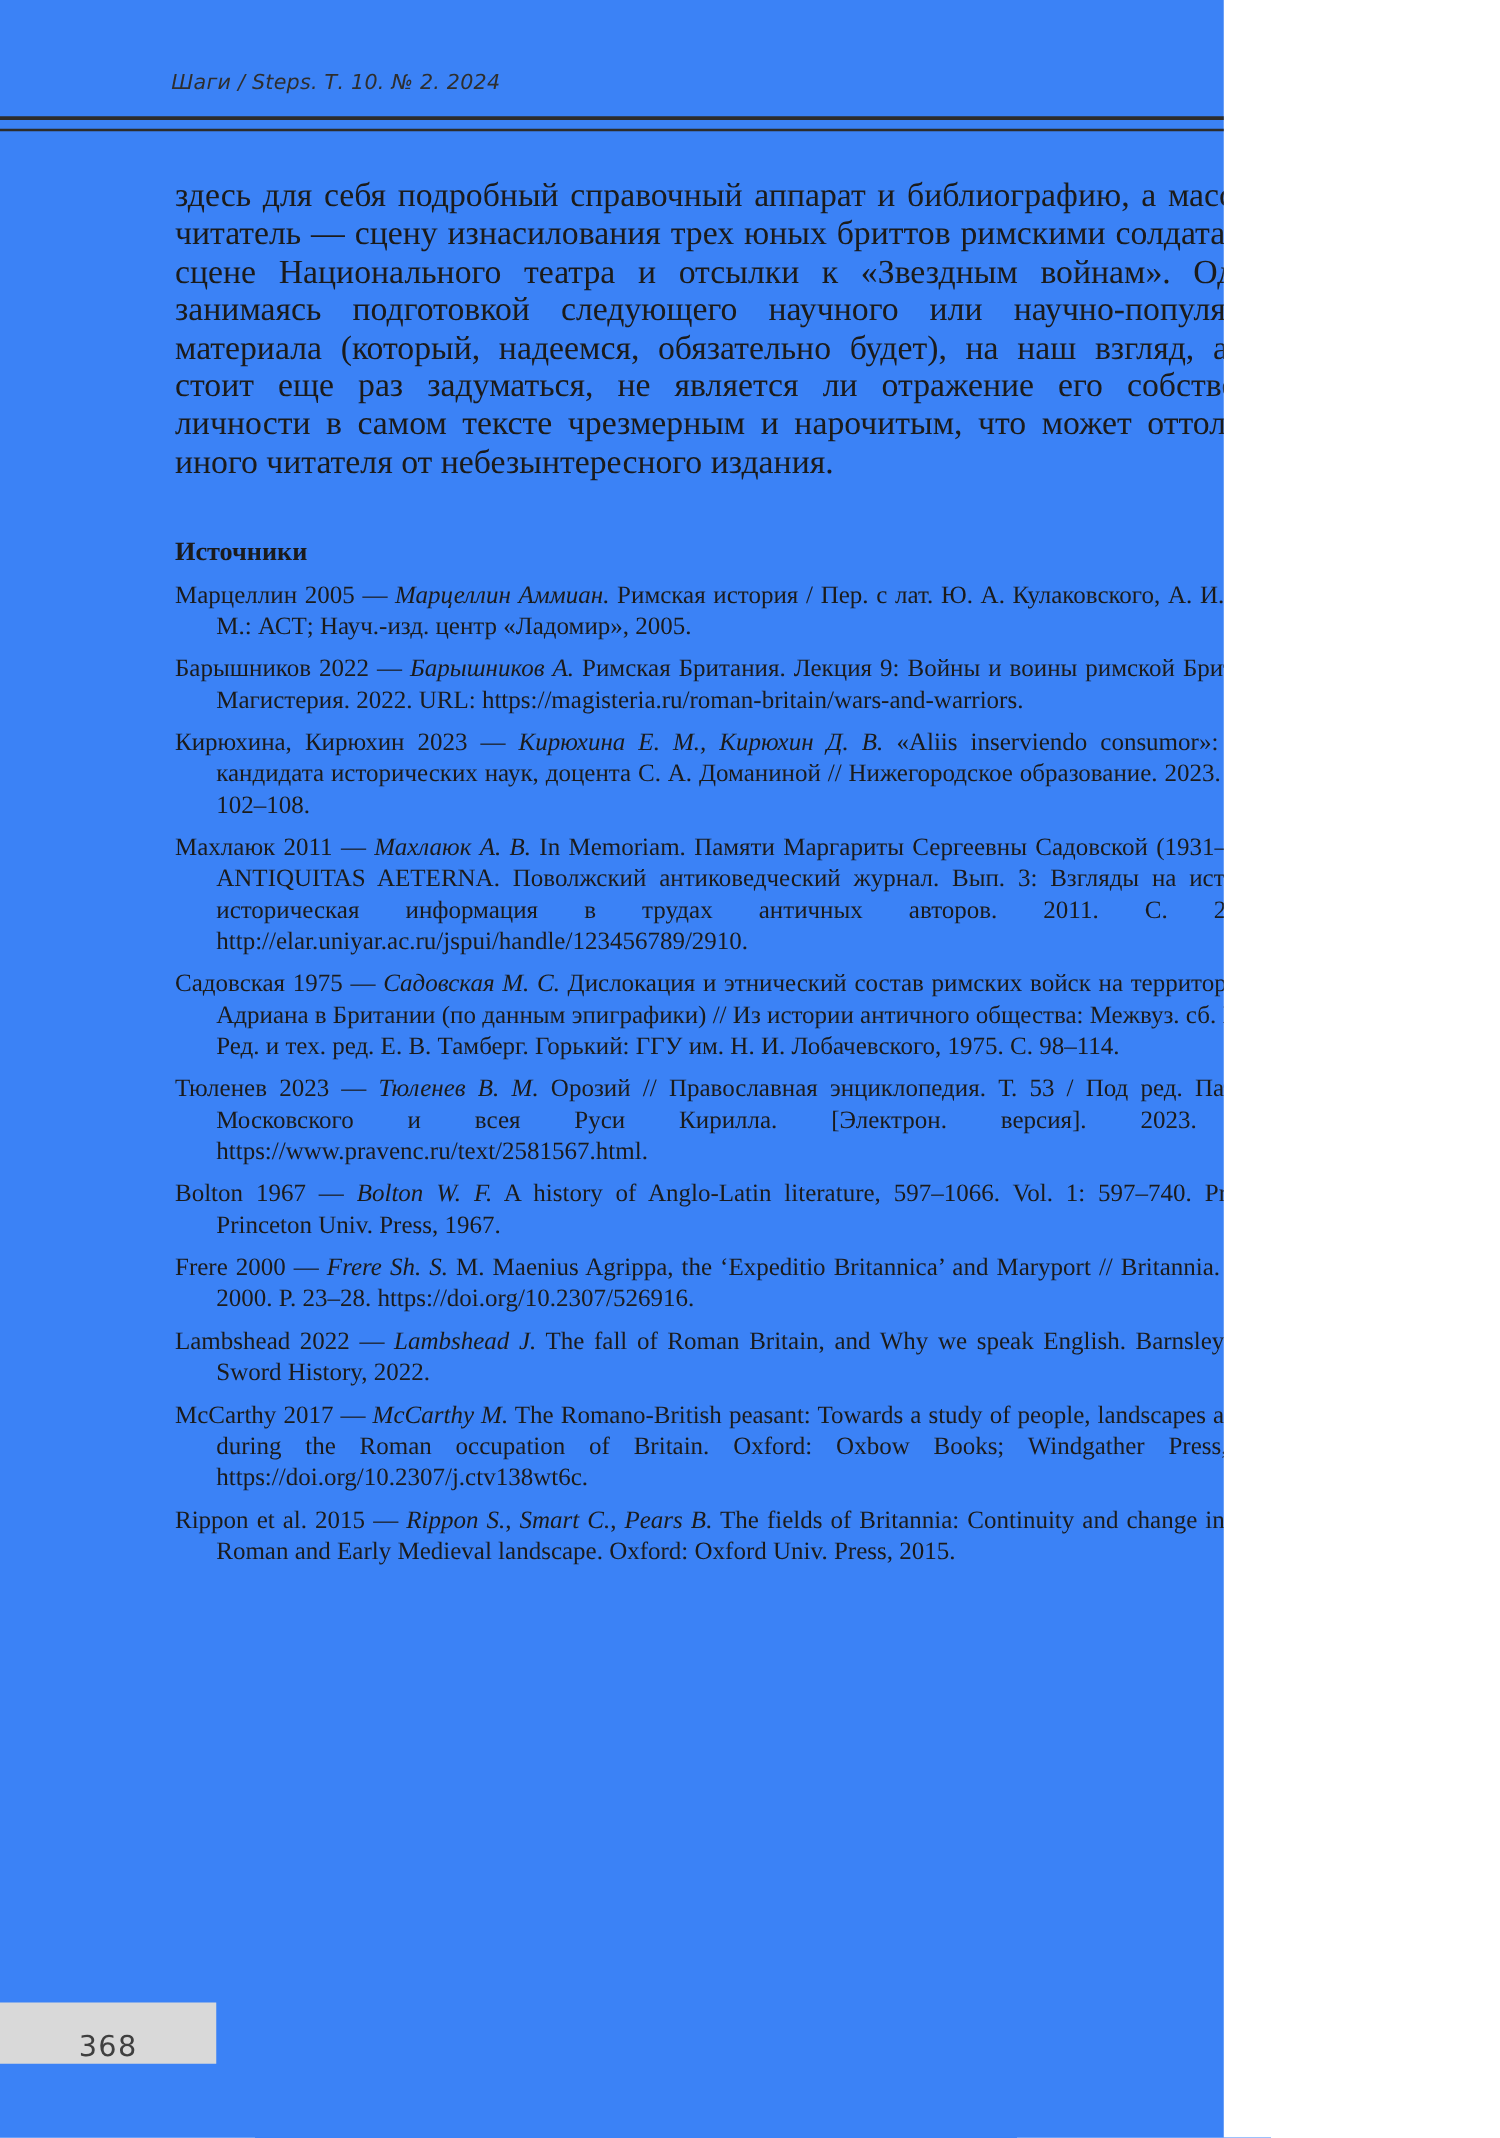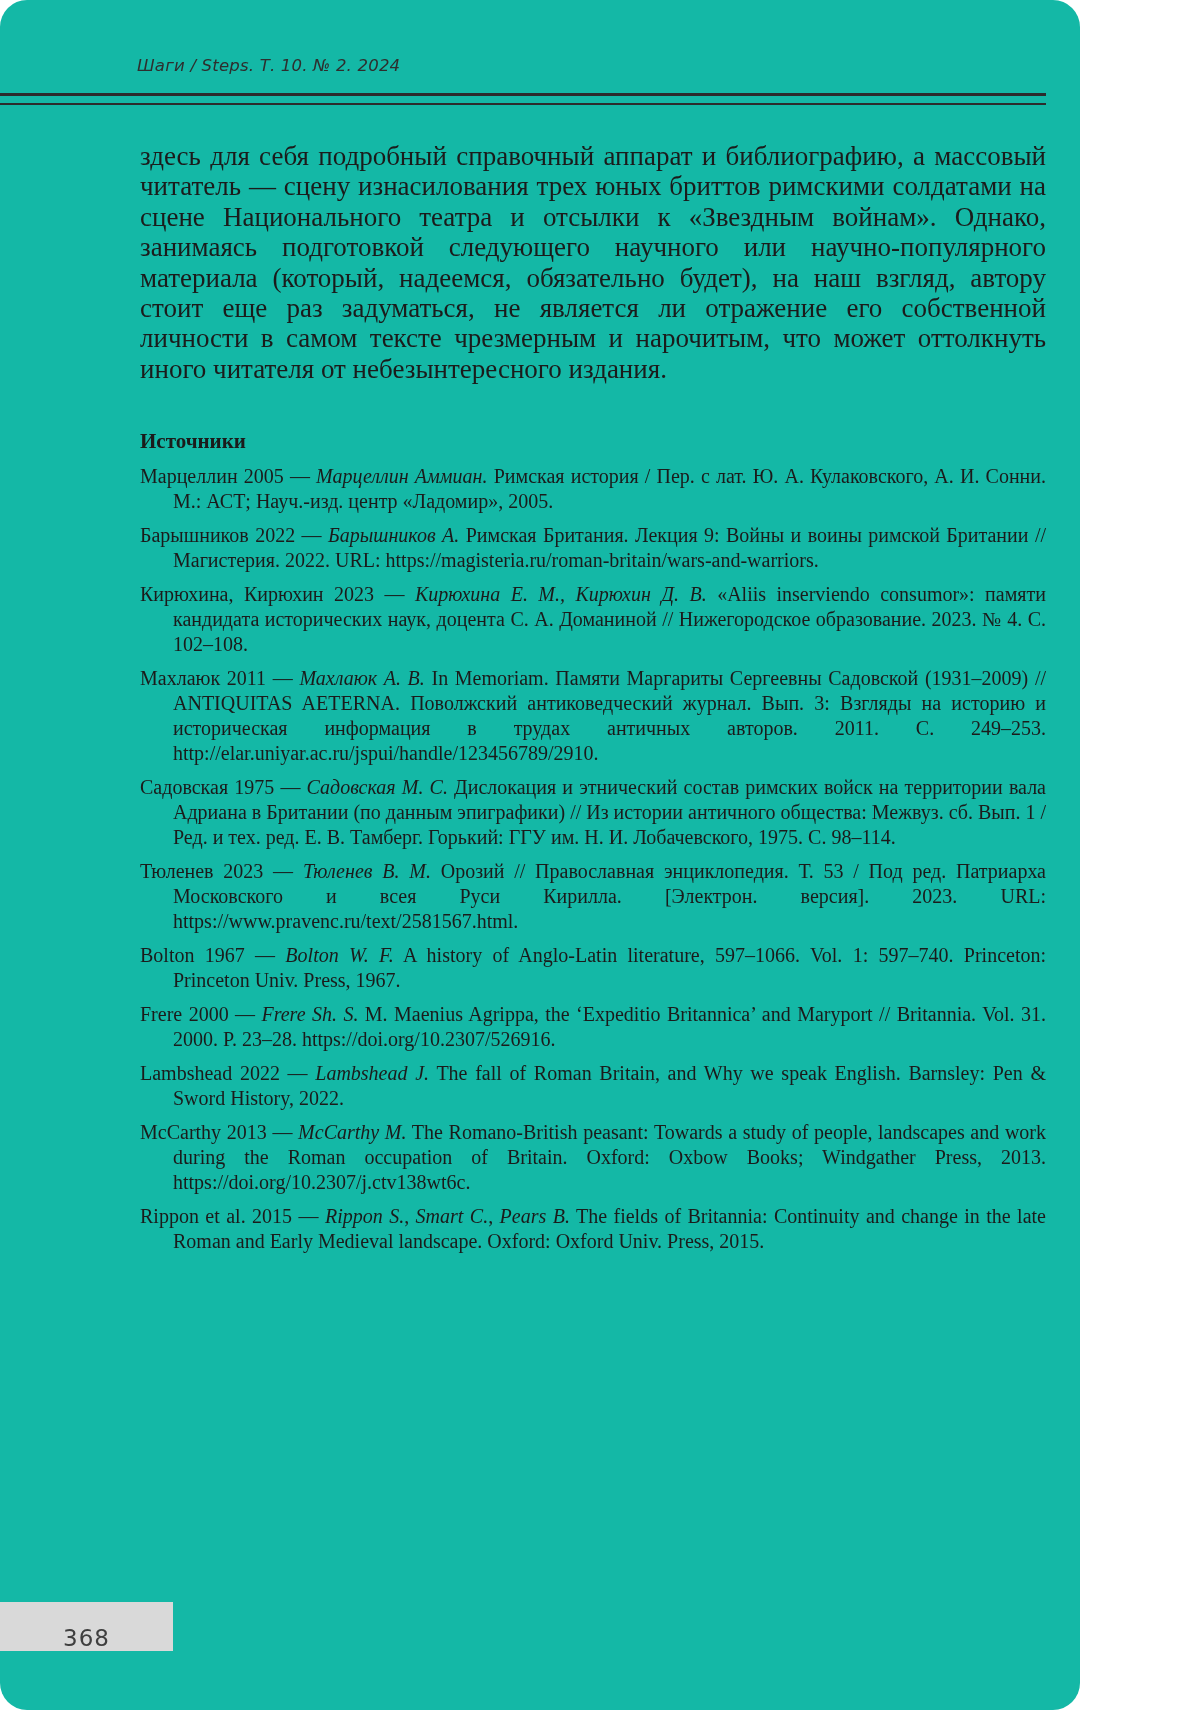--- a/index.html
+++ b/index.html
@@ -1,19 +1,19 @@
 <!DOCTYPE html>
 <html lang="ru"><head>
 <meta charset="utf-8">
 <style>
   html, body { margin:0; padding:0; }
   .page {
-    position:relative; width:1080px; height:1710px;
-    background:#14b8a6; overflow:hidden;
-    font-family:"Liberation Serif", serif; color:#1b1b1b;border-radius:27px;
+    position:relative; width:979px; height:1710px;
+    background:#3b82f6; overflow:hidden;
+    font-family:"Liberation Serif", serif; color:#1b1b1b;
   }
   .running-head {
     position:absolute; left:137px; top:56px;
     font-family:"DejaVu Sans", sans-serif; font-style:italic;
     font-size:16.5px; letter-spacing:0.2px; color:#2e2e2e;
   }
   .header-rule {
     position:absolute; left:0; top:93px; width:1046px; height:7px;
     border-top:3px solid #2c2c2c; border-bottom:2px solid #2c2c2c;
   }
@@ -52,21 +52,21 @@
         <div class="section-heading first">Источники</div>
         <p class="entry"><span>Марцеллин 2005 — </span><i>Марцеллин Аммиан.</i><span> Римская история / Пер. с лат. Ю. А. Кулаковского, А. И. Сонни. М.: АСТ; Науч.-изд. центр «Ладомир», 2005.</span></p>
         <p class="entry"><span>Барышников 2022 — </span><i>Барышников А.</i><span> Римская Британия. Лекция 9: Войны и воины римской Британии // Магистерия. 2022. URL: https://magisteria.ru/roman-britain/wars-and-warriors.</span></p>
         <p class="entry"><span>Кирюхина, Кирюхин 2023 — </span><i>Кирюхина Е. М., Кирюхин Д. В.</i><span> «Aliis inserviendo consumor»: памяти кандидата исторических наук, доцента С. А. Доманиной // Нижегородское образование. 2023. № 4. С. 102–108.</span></p>
         <p class="entry"><span>Махлаюк 2011 — </span><i>Махлаюк А. В.</i><span> In Memoriam. Памяти Маргариты Сергеевны Садовской (1931–2009) // ANTIQUITAS AETERNA. Поволжский антиковедческий журнал. Вып. 3: Взгляды на историю и историческая информация в трудах античных авторов. 2011. С. 249–253. http://elar.uniyar.ac.ru/jspui/handle/123456789/2910.</span></p>
         <p class="entry"><span>Садовская 1975 — </span><i>Садовская М. С.</i><span> Дислокация и этнический состав римских войск на территории вала Адриана в Британии (по данным эпиграфики) // Из истории античного общества: Межвуз. сб. Вып. 1 / Ред. и тех. ред. Е. В. Тамберг. Горький: ГГУ им. Н. И. Лобачевского, 1975. С. 98–114.</span></p>
         <p class="entry"><span>Тюленев 2023 — </span><i>Тюленев В. М.</i><span> Орозий // Православная энциклопедия. Т. 53 / Под ред. Патриарха Московского и всея Руси Кирилла. [Электрон. версия]. 2023. URL: https://www.pravenc.ru/text/2581567.html.</span></p>
         <p class="entry"><span>Bolton 1967 — </span><i>Bolton W. F.</i><span> A history of Anglo-Latin literature, 597–1066. Vol. 1: 597–740. Princeton: Princeton Univ. Press, 1967.</span></p>
         <p class="entry"><span>Frere 2000 — </span><i>Frere Sh. S.</i><span> M. Maenius Agrippa, the ‘Expeditio Britannica’ and Maryport // Britannia. Vol. 31. 2000. P. 23–28. https://doi.org/10.2307/526916.</span></p>
         <p class="entry"><span>Lambshead 2022 — </span><i>Lambshead J.</i><span> The fall of Roman Britain, and Why we speak English. Barnsley: Pen &amp; Sword History, 2022.</span></p>
-        <p class="entry"><span>McCarthy 2013 — </span><i>McCarthy M.</i><span> The Romano-British peasant: Towards a study of people, landscapes and work during the Roman occupation of Britain. Oxford: Oxbow Books; Windgather Press, 2013. https://doi.org/10.2307/j.ctv138wt6c.</span></p>
+        <p class="entry"><span>McCarthy 2017 — </span><i>McCarthy M.</i><span> The Romano-British peasant: Towards a study of people, landscapes and work during the Roman occupation of Britain. Oxford: Oxbow Books; Windgather Press, 2013. https://doi.org/10.2307/j.ctv138wt6c.</span></p>
         <p class="entry"><span>Rippon et al. 2015 — </span><i>Rippon S.</i><span>, </span><i>Smart C.</i><span>, </span><i>Pears B.</i><span> The fields of Britannia: Continuity and change in the late Roman and Early Medieval landscape. Oxford: Oxford Univ. Press, 2015.</span></p>
       </div>
   </div>
 
   <div class="page-number-box">
     <span>368</span>
   </div>
 </div>
 
 </body></html>

